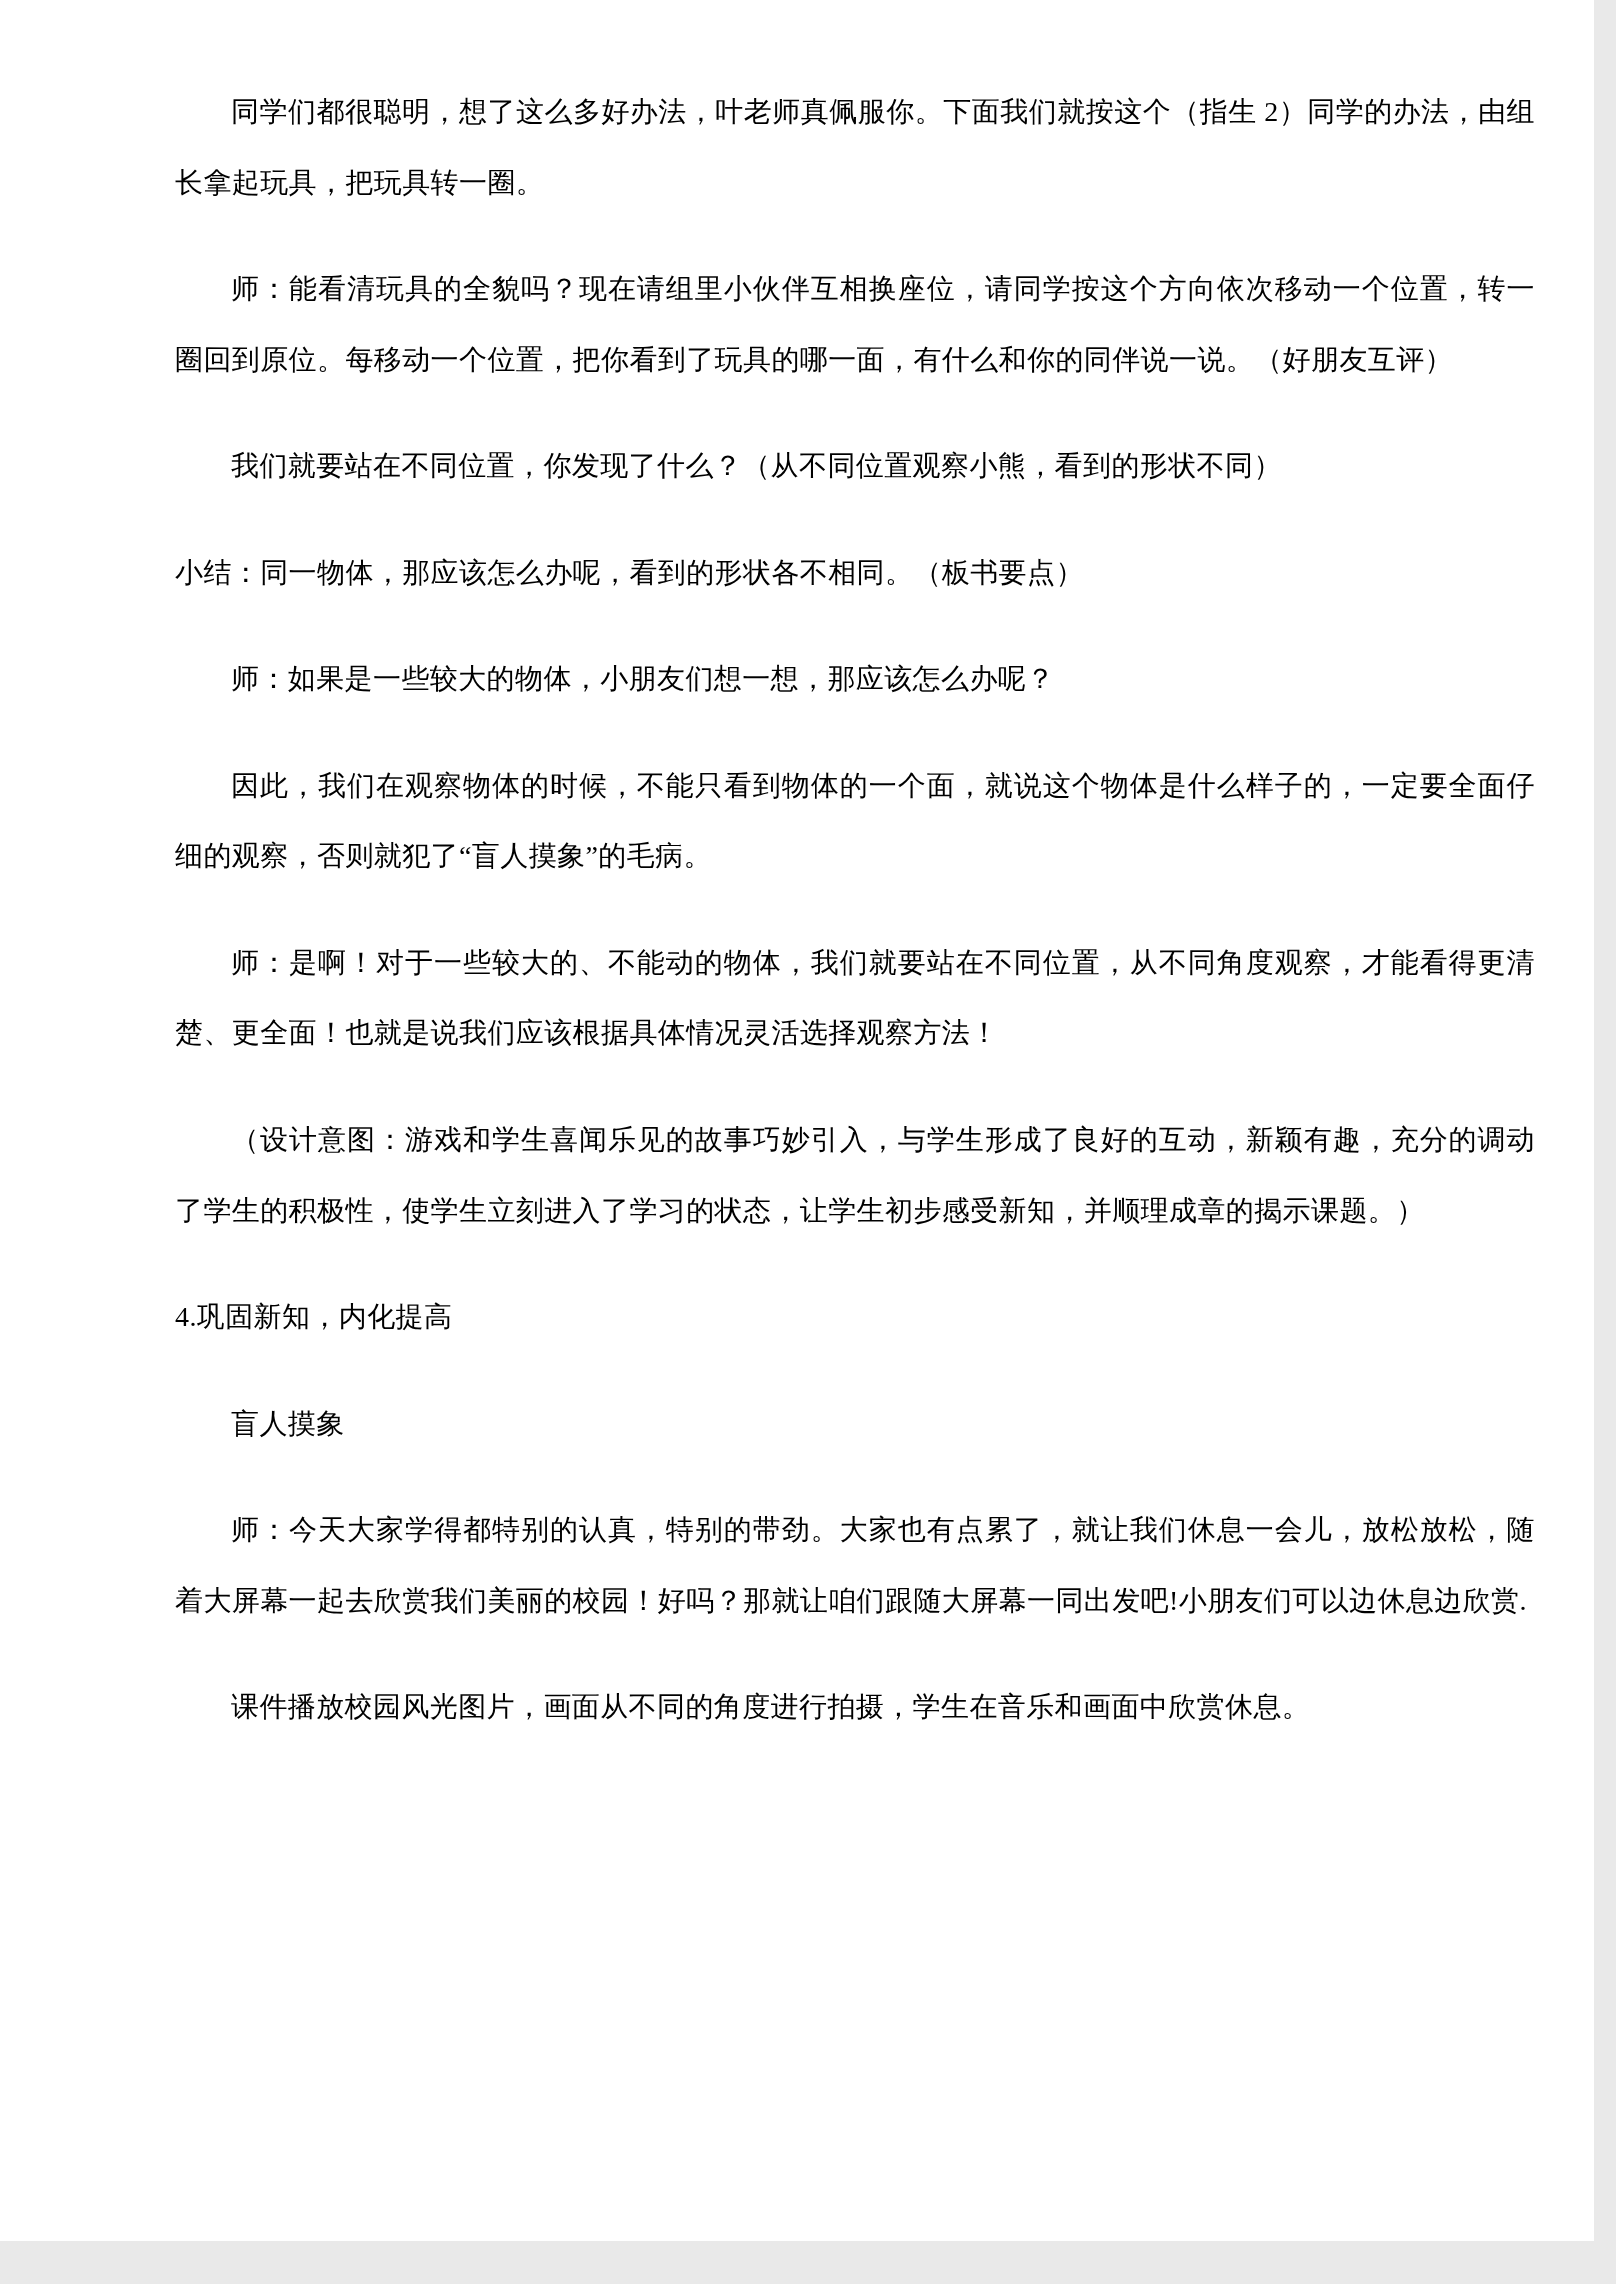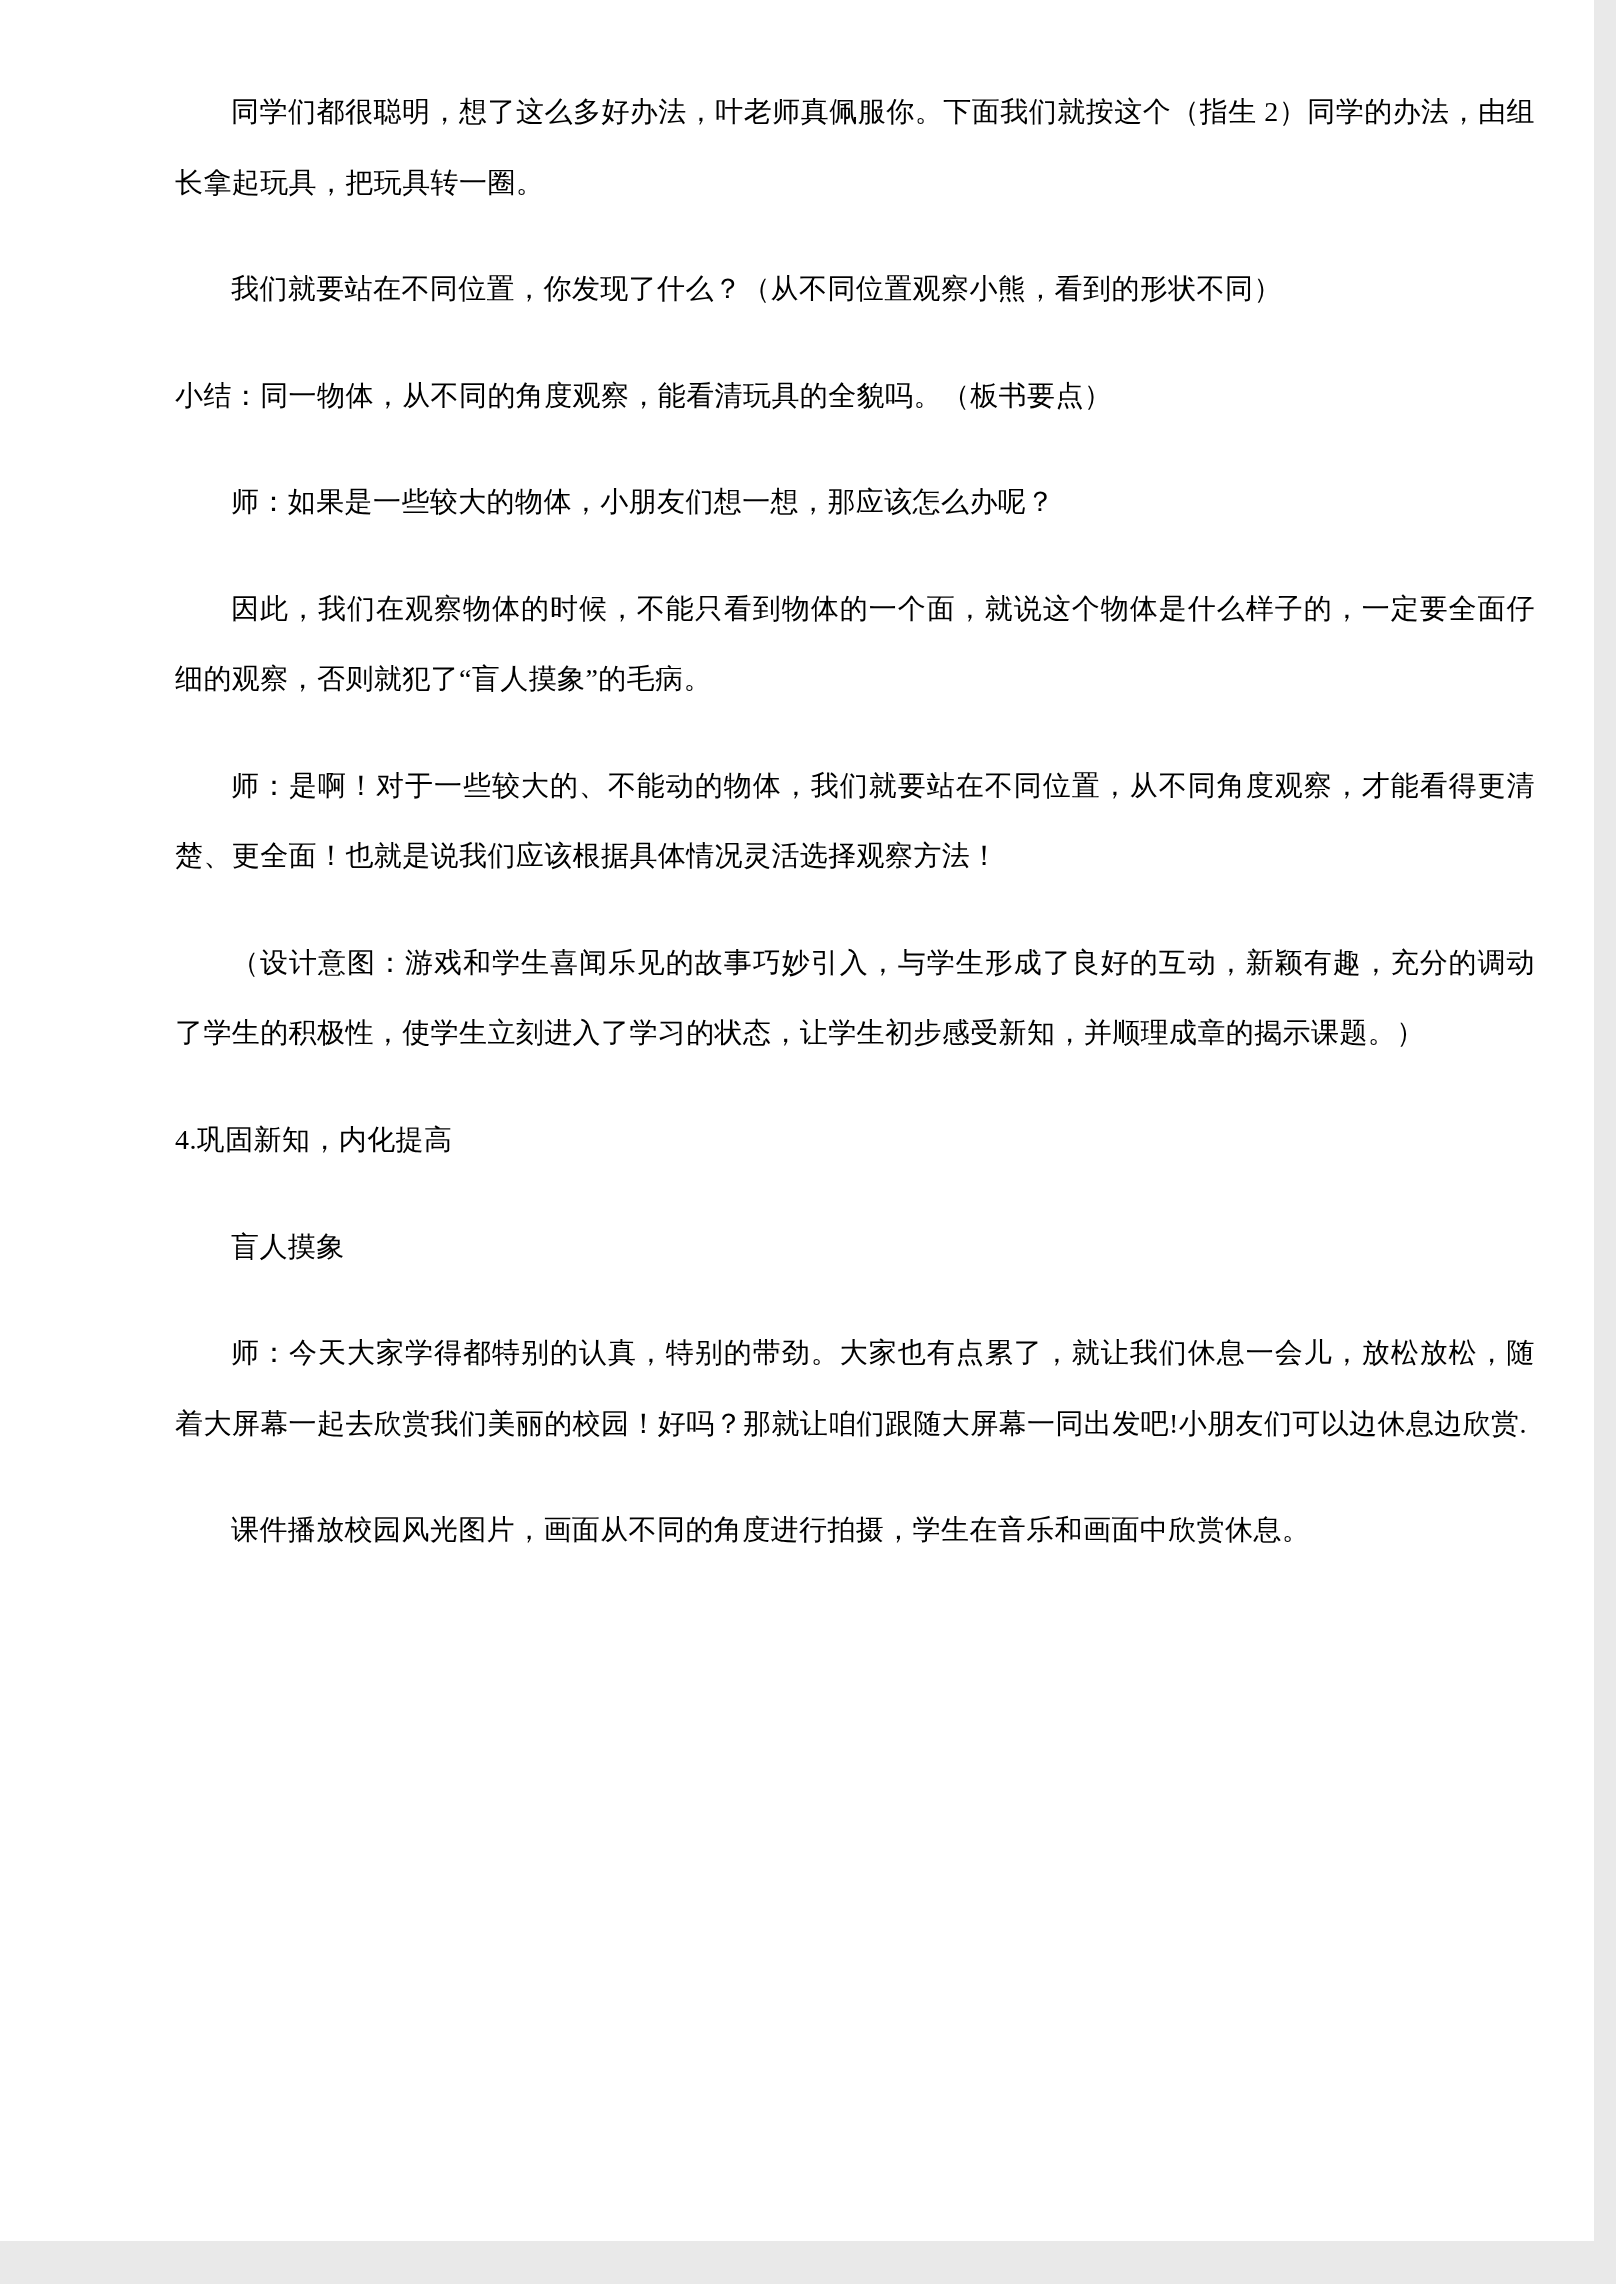--- a/index.html
+++ b/index.html
@@ -35,22 +35,23 @@
   .doc-body p.indent {
     text-indent: 2em;
   }
 </style>
 </head>
 <body>
 
 <div class="page">
   <div class="doc-body" id="doc-body">
       <p class="indent">同学们都很聪明，想了这么多好办法，叶老师真佩服你。下面我们就按这个（指生 2）同学的办法，由组长拿起玩具，把玩具转一圈。</p>
+      <p class="indent">师：能看清玩具的全貌吗？现在请组里小伙伴互相换座位，请同学按这个方向依次移动一个位置，转一圈回到原位。每移动一个位置，把你看到了玩具的哪一面，有什么和你的同伴说一说。（好朋友互评）</p>
       <p class="indent">我们就要站在不同位置，你发现了什么？（从不同位置观察小熊，看到的形状不同）</p>
-      <p>小结：同一物体，从不同的角度观察，能看清玩具的全貌吗。（板书要点）</p>
+      <p>小结：同一物体，那应该怎么办呢，看到的形状各不相同。（板书要点）</p>
       <p class="indent">师：如果是一些较大的物体，小朋友们想一想，那应该怎么办呢？</p>
       <p class="indent">因此，我们在观察物体的时候，不能只看到物体的一个面，就说这个物体是什么样子的，一定要全面仔细的观察，否则就犯了“盲人摸象”的毛病。</p>
       <p class="indent">师：是啊！对于一些较大的、不能动的物体，我们就要站在不同位置，从不同角度观察，才能看得更清楚、更全面！也就是说我们应该根据具体情况灵活选择观察方法！</p>
       <p class="indent">（设计意图：游戏和学生喜闻乐见的故事巧妙引入，与学生形成了良好的互动，新颖有趣，充分的调动了学生的积极性，使学生立刻进入了学习的状态，让学生初步感受新知，并顺理成章的揭示课题。）</p>
       <p>4.巩固新知，内化提高</p>
       <p class="indent">盲人摸象</p>
       <p class="indent">师：今天大家学得都特别的认真，特别的带劲。大家也有点累了，就让我们休息一会儿，放松放松，随着大屏幕一起去欣赏我们美丽的校园！好吗？那就让咱们跟随大屏幕一同出发吧!小朋友们可以边休息边欣赏.</p>
       <p class="indent">课件播放校园风光图片，画面从不同的角度进行拍摄，学生在音乐和画面中欣赏休息。</p>
     </div>
 </div>

